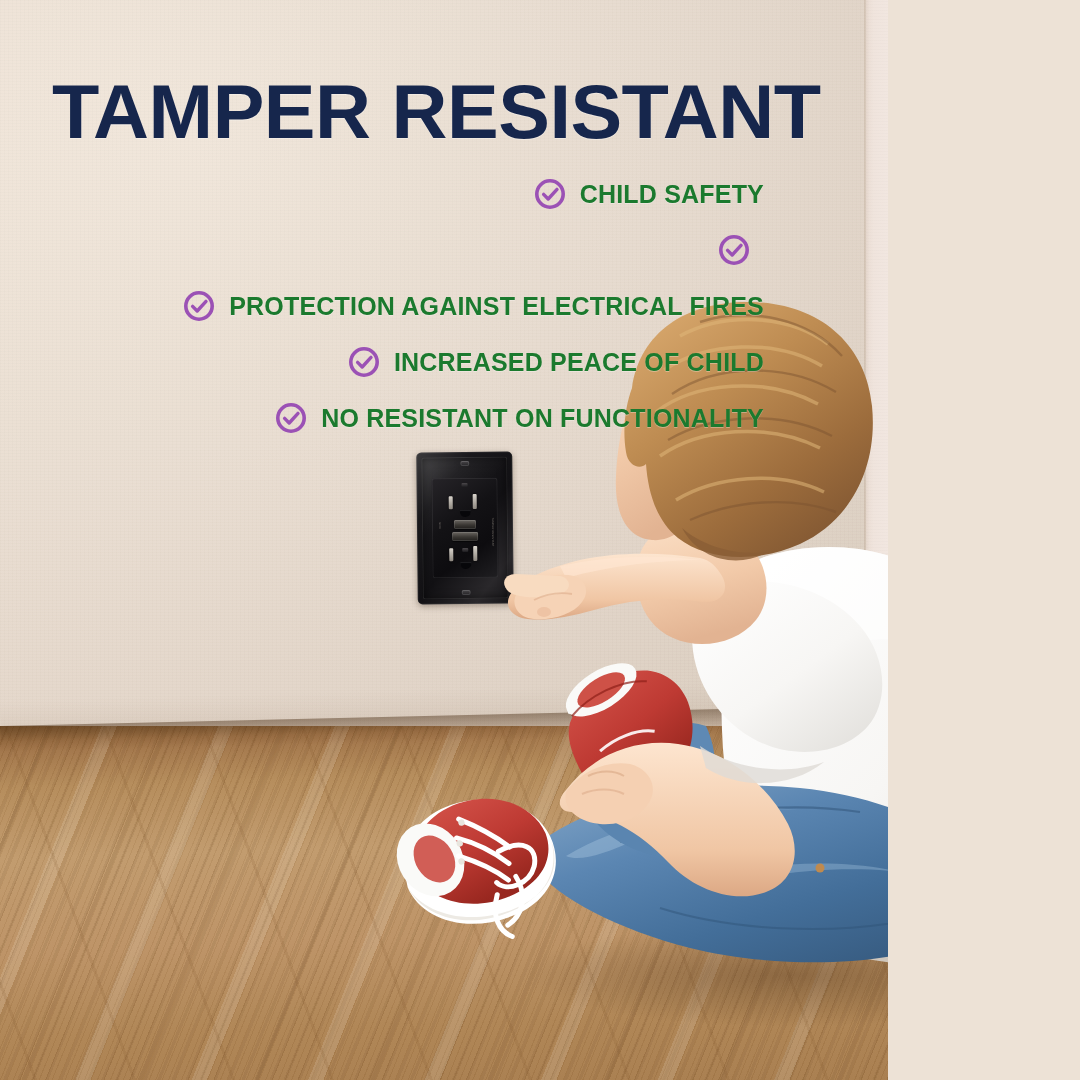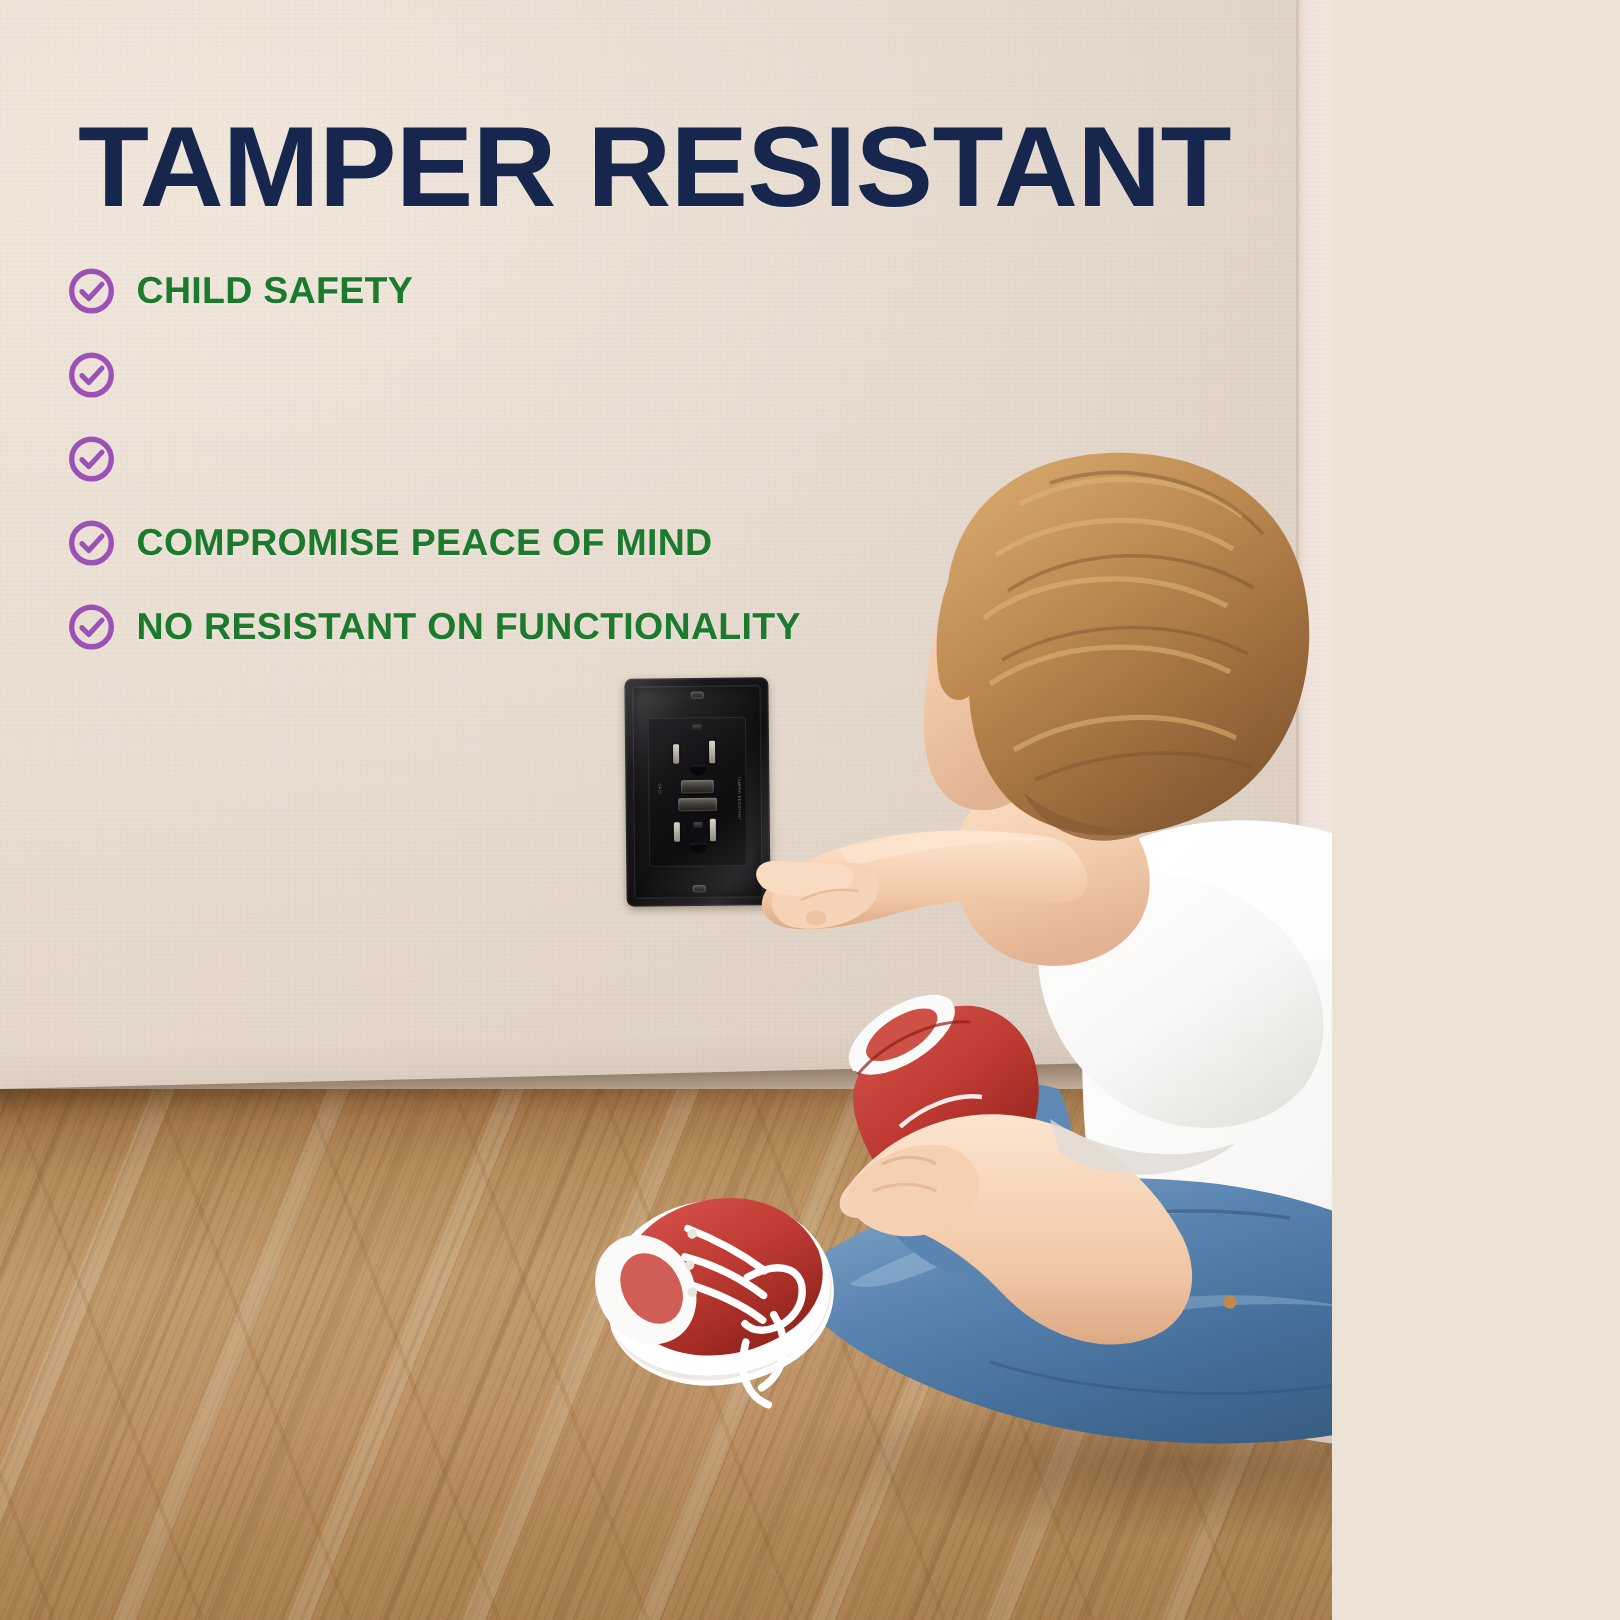--- a/index.html
+++ b/index.html
@@ -94,21 +94,21 @@
     transform:scaleX(1.02); transform-origin:left center;
     text-shadow:0 1px 0 rgba(255,255,255,.35);
     white-space:nowrap;
   }
 
   
   .bullets{
     position:absolute; left:44px; top:166px; width:720px;
   }
   .bullet{
-    display:flex; align-items:center; height:56px;
+    display:flex; align-items:center; height:56px;justify-content:flex-end;
   }
   .check-icon{
     width:34px; height:34px; flex:0 0 34px; margin-right:13px;
     display:block;
   }
   .bullet-label{
     font-size:25px; font-weight:900; letter-spacing:0.2px;
     color:#1B7A2E; white-space:nowrap;
     font-family:"Liberation Sans", sans-serif;
     transform:scaleX(1.0); transform-origin:left center;
@@ -436,28 +436,29 @@
         <circle cx="17" cy="17" r="13.2" fill="none" stroke="#9B51B5" stroke-width="3.6"></circle>
         <path d="M10.6 17.4 L15.2 22 L24 12.4" fill="none" stroke="#9B51B5" stroke-width="3.4" stroke-linecap="round" stroke-linejoin="round"></path>
       </svg>
     </div>
 
     <div class="bullet">
       <svg class="check-icon" viewBox="0 0 34 34">
         <circle cx="17" cy="17" r="13.2" fill="none" stroke="#9B51B5" stroke-width="3.6"></circle>
         <path d="M10.6 17.4 L15.2 22 L24 12.4" fill="none" stroke="#9B51B5" stroke-width="3.4" stroke-linecap="round" stroke-linejoin="round"></path>
       </svg>
+      <span class="bullet-label">PROTECTION AGAINST ELECTRICAL FIRES</span>
     </div>
 
     <div class="bullet">
       <svg class="check-icon" viewBox="0 0 34 34">
         <circle cx="17" cy="17" r="13.2" fill="none" stroke="#9B51B5" stroke-width="3.6"></circle>
         <path d="M10.6 17.4 L15.2 22 L24 12.4" fill="none" stroke="#9B51B5" stroke-width="3.4" stroke-linecap="round" stroke-linejoin="round"></path>
       </svg>
-      <span class="bullet-label">COMPROMISE PEACE OF MIND</span>
+      <span class="bullet-label">INCREASED PEACE OF CHILD</span>
     </div>
 
     <div class="bullet">
       <svg class="check-icon" viewBox="0 0 34 34">
         <circle cx="17" cy="17" r="13.2" fill="none" stroke="#9B51B5" stroke-width="3.6"></circle>
         <path d="M10.6 17.4 L15.2 22 L24 12.4" fill="none" stroke="#9B51B5" stroke-width="3.4" stroke-linecap="round" stroke-linejoin="round"></path>
       </svg>
       <span class="bullet-label">NO RESISTANT ON FUNCTIONALITY</span>
     </div>
 

